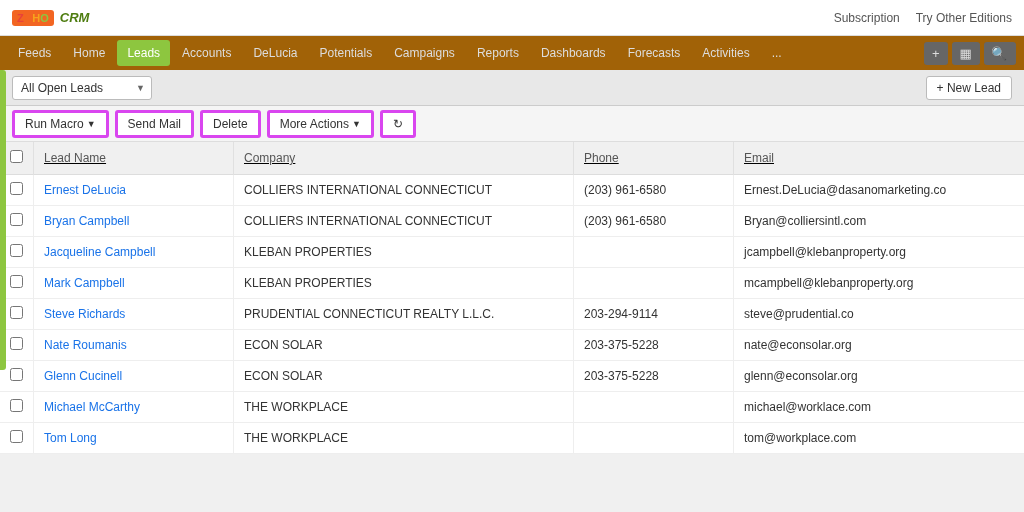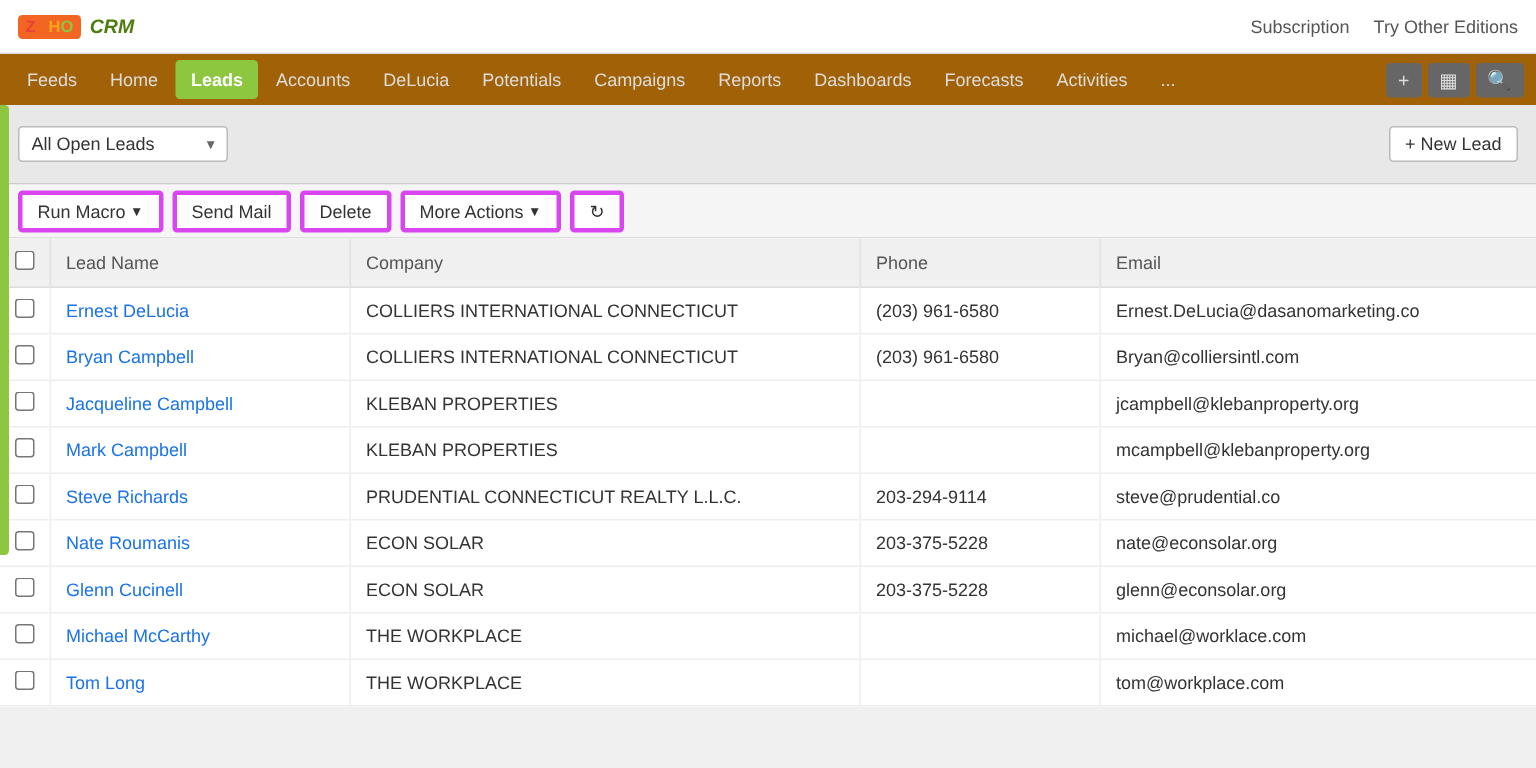--- a/index.html
+++ b/index.html
@@ -43,37 +43,37 @@
       color: #ddd;
       padding: 6px 10px;
       font-size: 12px;
       cursor: pointer;
       border-radius: 3px;
       white-space: nowrap;
     }
     .nav-item.active {
       background: #8dc63f;
       color: #fff;
-      font-weight: bold;
+      font-weight: normal;
     }
     .nav-right { margin-left: auto; display: flex; gap: 4px; align-items: center; }
     .nav-icon-btn {
       background: #666;
       color: #ddd;
       border: none;
       padding: 4px 8px;
       border-radius: 3px;
       cursor: pointer;
       font-size: 13px;
     }
 
     
     .sub-toolbar {
       background: #e8e8e8;
-      height: 53px;
+      height: 36px;
       display: flex;
       align-items: center;
       padding: 0 12px;
       justify-content: space-between;
       border-bottom: 1px solid #ccc;
     }
     .filter-select {
       background: #fff;
       border: 1px solid #bbb;
       border-radius: 3px;
@@ -138,20 +138,21 @@
       background: #fff;
       overflow: hidden;
     }
     table {
       width: 100%;
       border-collapse: collapse;
     }
     thead tr {
       background: #f0f0f0;
       border-bottom: 1px solid #ddd;
+      text-decoration: underline;
     }
     thead th {
       text-align: left;
       padding: 8px 10px;
       font-size: 12px;
       color: #555;
       font-weight: normal;
       border-right: 1px solid #e0e0e0;
     }
     thead th:last-child { border-right: none; }

